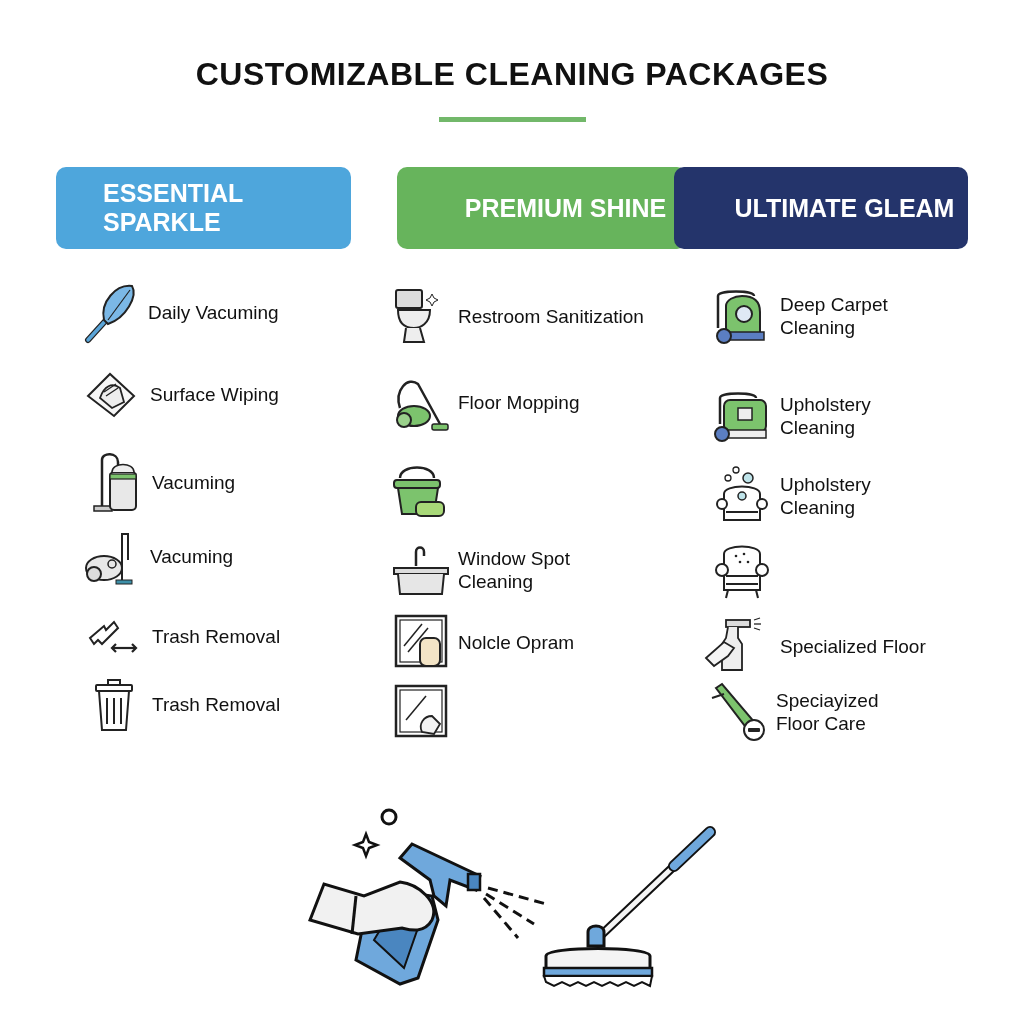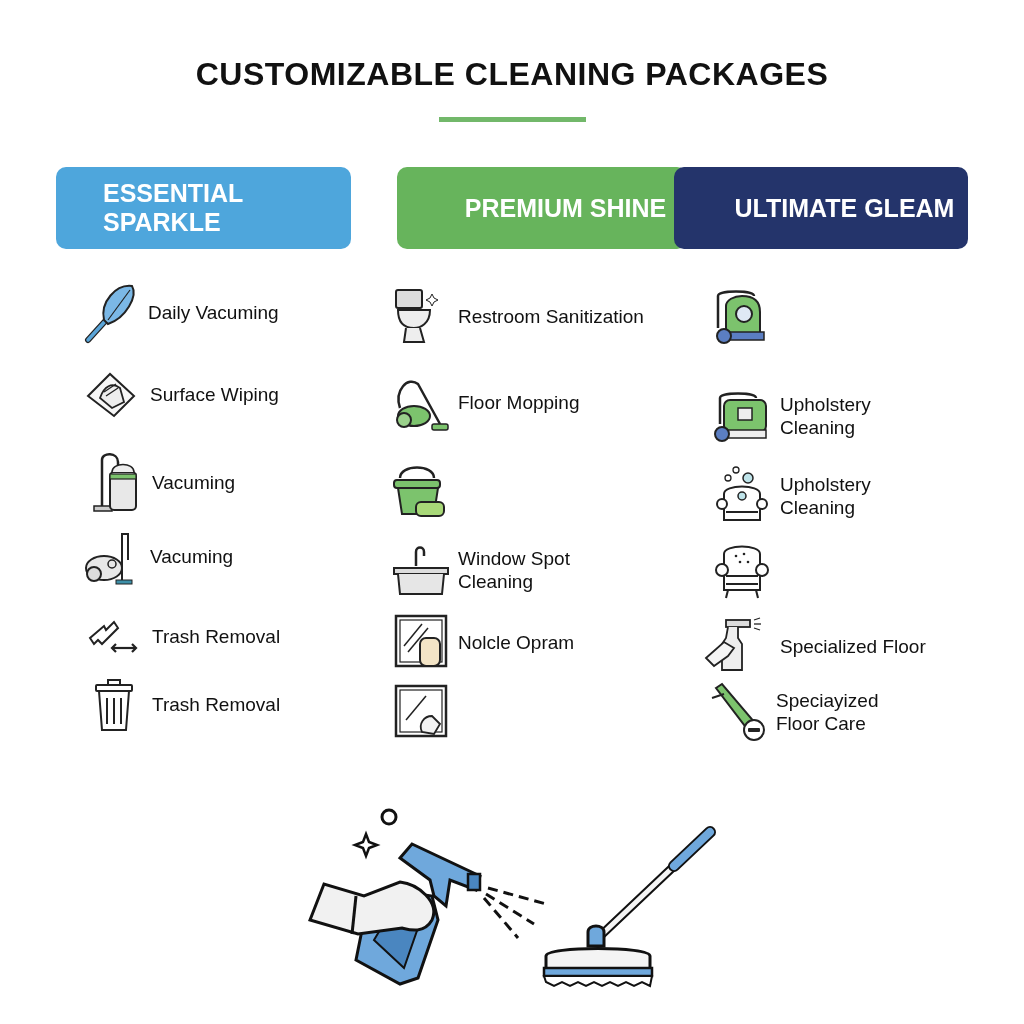--- a/index.html
+++ b/index.html
@@ -196,20 +196,21 @@
 <div class="item" style="left:712px;top:284px">
   <span class="icon">
     <svg width="60" height="64" viewBox="0 0 60 64">
       <path d="M6 44 L6 12 C6 6 42 6 42 12" fill="none" stroke="#222" stroke-width="2.5"></path>
       <path d="M14 50 L14 22 C14 16 22 12 30 12 C40 12 48 16 48 28 L48 50 Z" fill="#7cc36d" stroke="#222" stroke-width="2"></path>
       <circle cx="32" cy="30" r="8" fill="#dfe9f5" stroke="#222" stroke-width="2"></circle>
       <rect x="12" y="48" width="40" height="8" fill="#5b7ec2" stroke="#222" stroke-width="1.5"></rect>
       <circle cx="12" cy="52" r="7" fill="#5b7ec2" stroke="#222" stroke-width="2"></circle>
     </svg>
   </span>
+  <span class="label" style="width:130px">Deep Carpet Cleaning</span>
 </div>
 
 <div class="item" style="left:712px;top:384px">
   <span class="icon">
     <svg width="60" height="64" viewBox="0 0 60 64">
       <path d="M8 40 L8 14 C8 8 44 8 44 14" fill="none" stroke="#222" stroke-width="2.5"></path>
       <rect x="12" y="16" width="42" height="32" rx="6" fill="#7cc36d" stroke="#222" stroke-width="2"></rect>
       <rect x="26" y="24" width="14" height="12" fill="#eee" stroke="#222" stroke-width="1.5"></rect>
       <rect x="12" y="46" width="42" height="8" fill="#eee" stroke="#222" stroke-width="1.5"></rect>
       <circle cx="10" cy="50" r="7" fill="#5b7ec2" stroke="#222" stroke-width="2"></circle>

